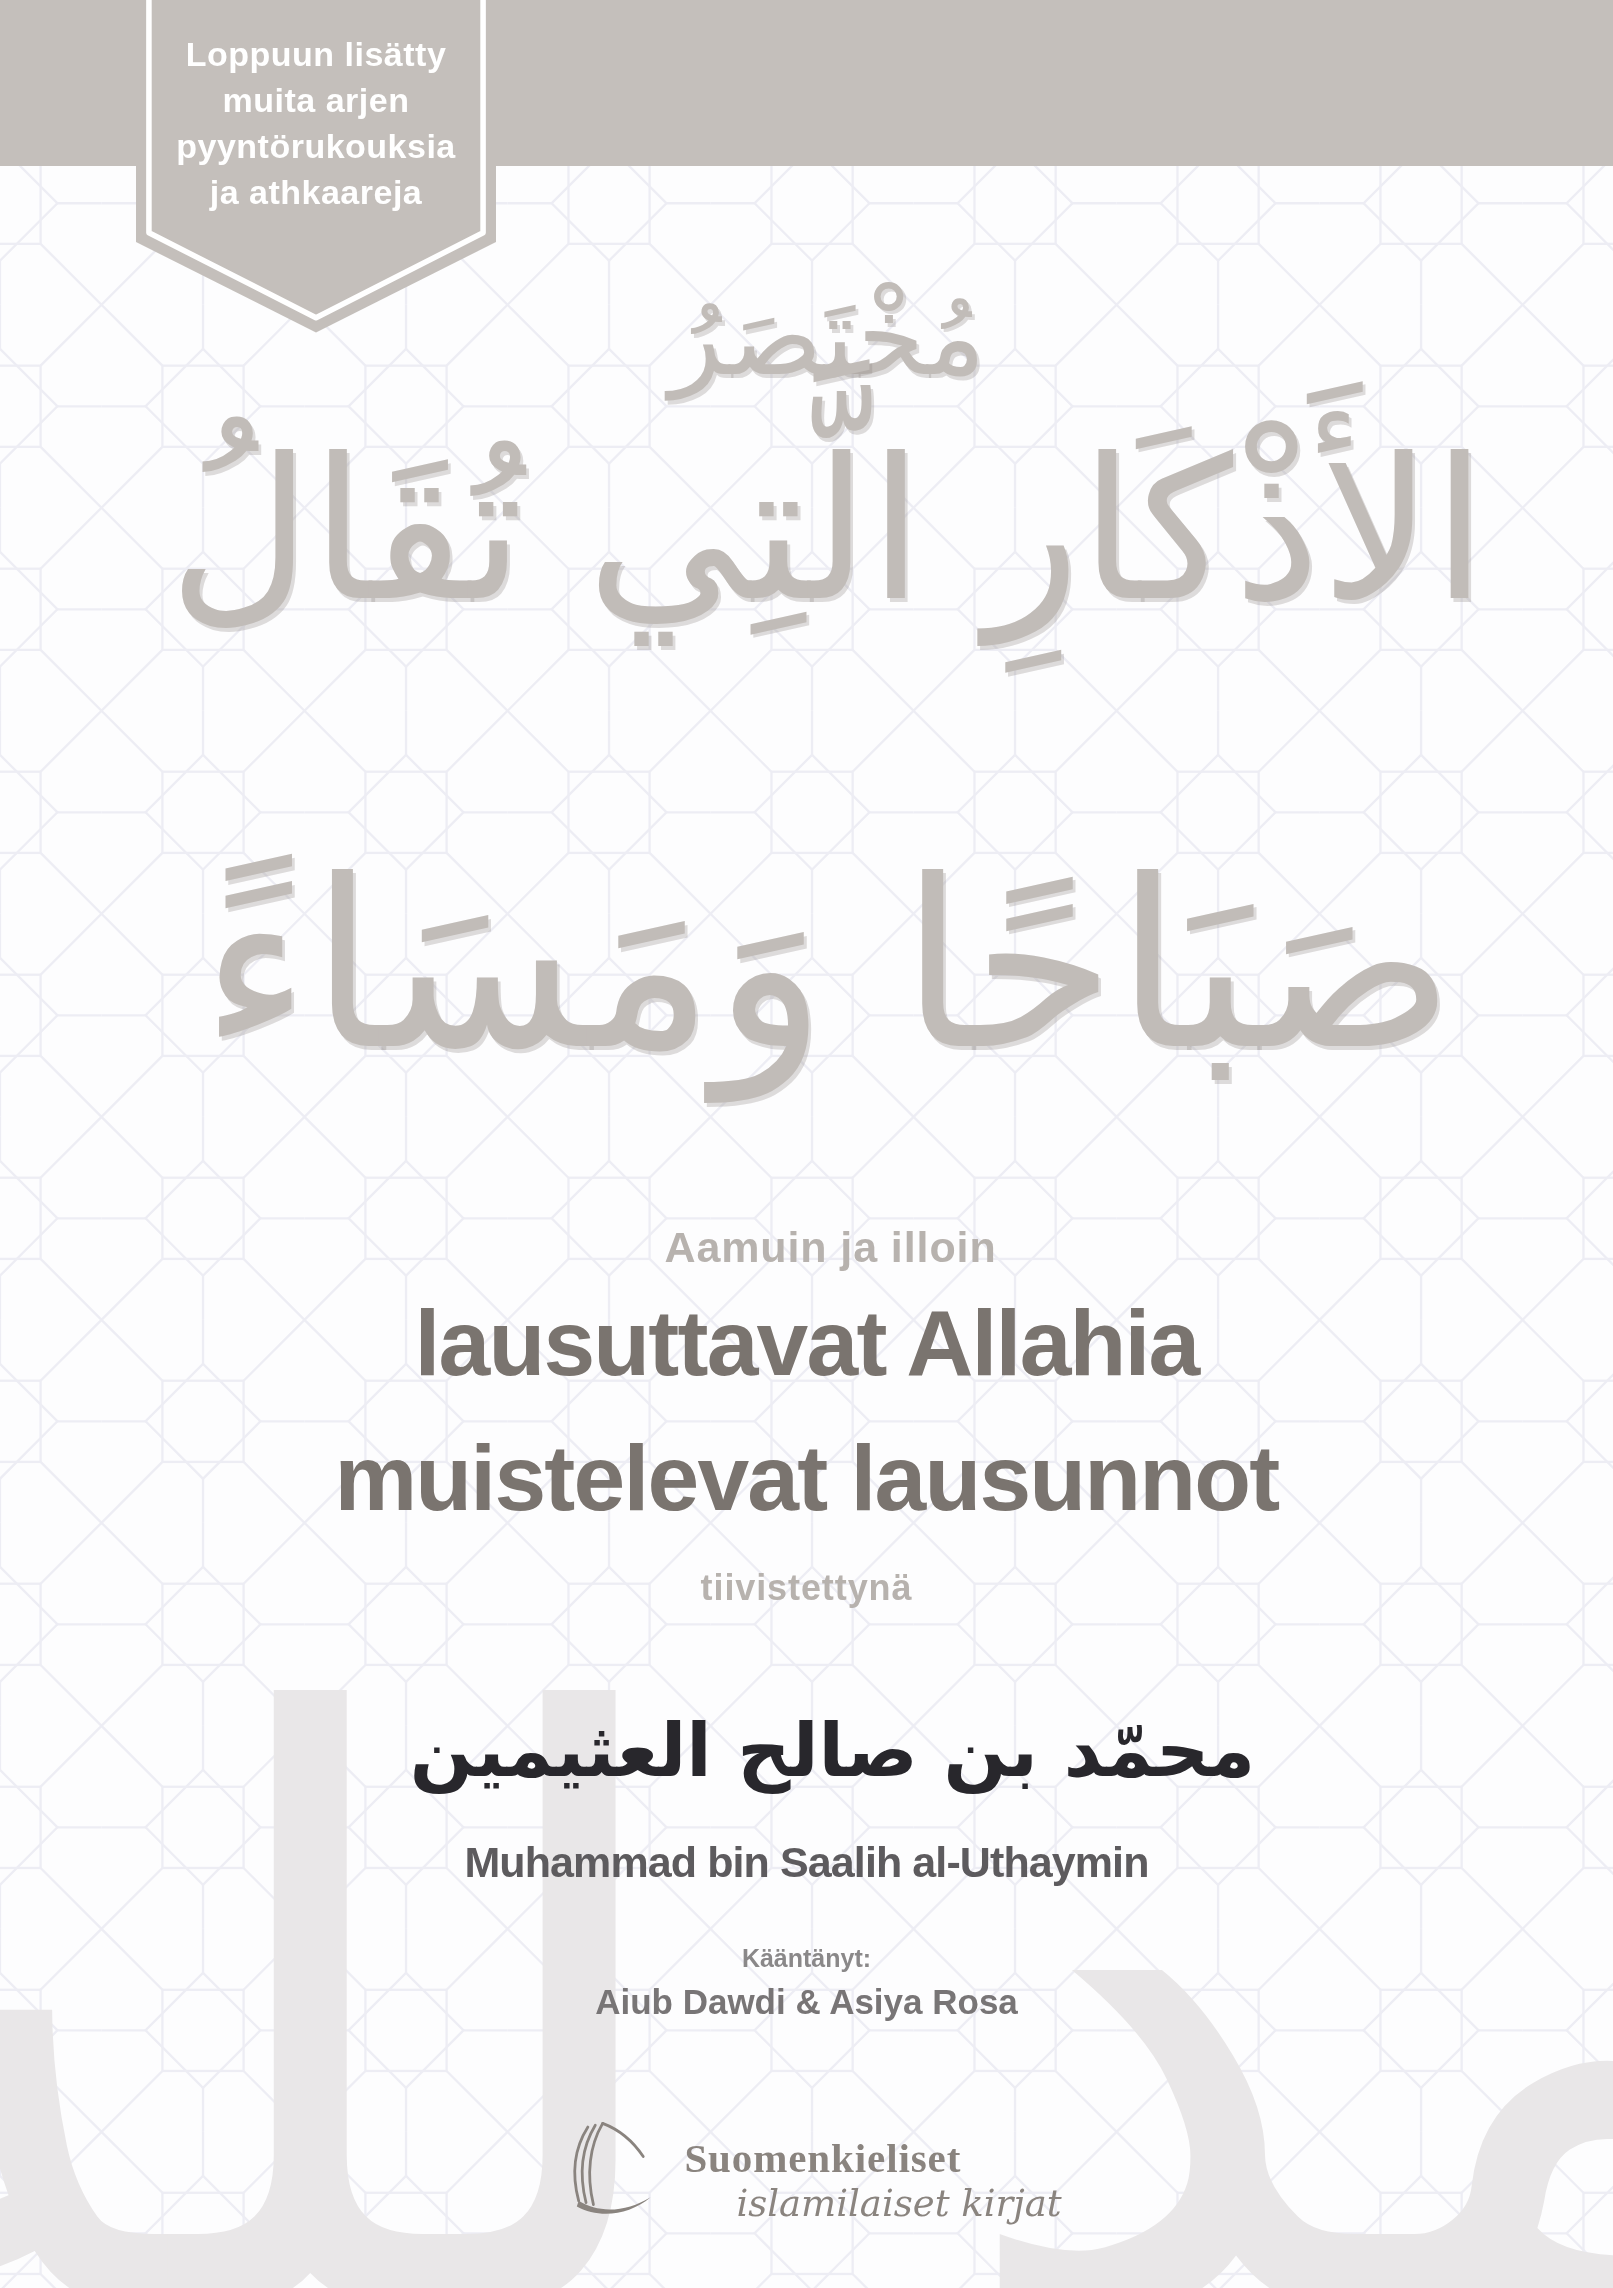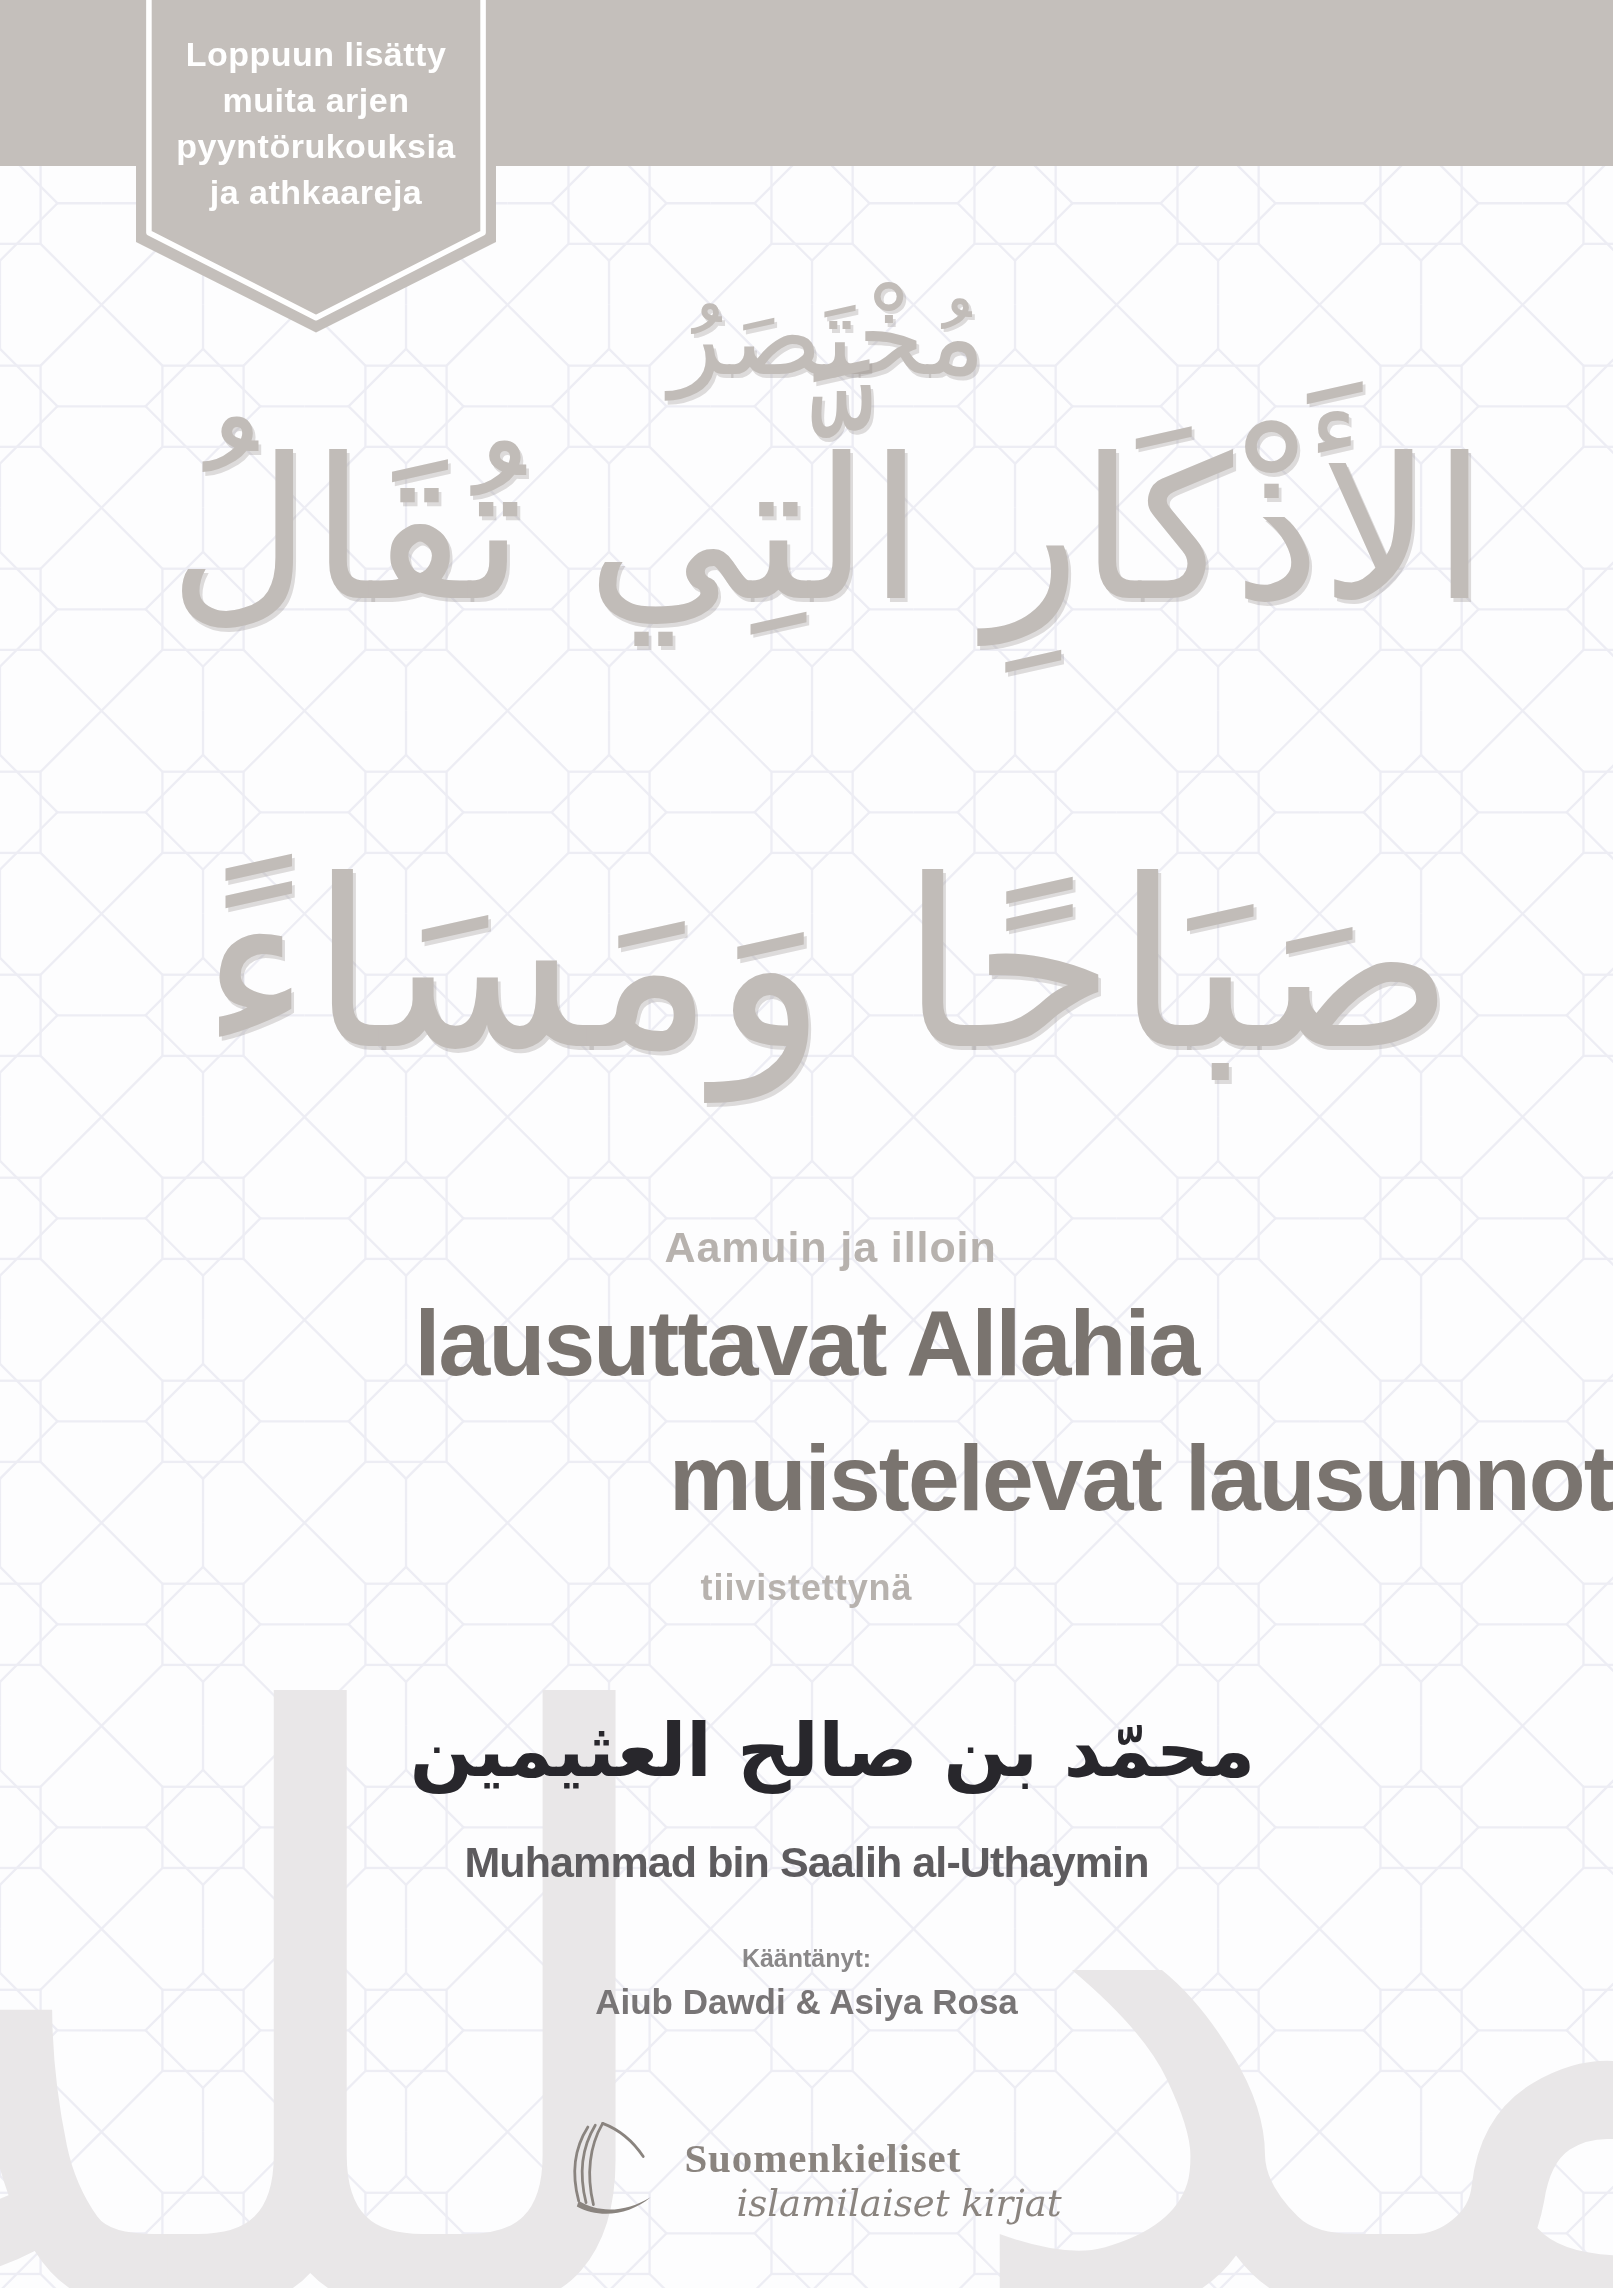--- a/index.html
+++ b/index.html
@@ -45,21 +45,21 @@
     text-shadow:2.8px 3.7px 0 rgba(139,132,128,0.28);
     padding-left:21px;
   }
   .ar1{top:269px;font-size:109px;}
   .ar2{top:408px;font-size:196px;}
   .ar3{top:820px;font-size:233px;}
   
   .fi{position:absolute;z-index:2;left:0;width:100%;text-align:center;font-weight:bold;}
   .fi-pre {top:1223px;font-size:43px;color:var(--subtitle_light);letter-spacing:0.9px;padding-left:24px;}
   .fi-big1{top:1290px;font-size:93px;color:var(--title_dark);letter-spacing:-1.8px;}
-  .fi-big2{top:1425px;font-size:93px;color:var(--title_dark);letter-spacing:-1.8px;text-align:right;}
+  .fi-big2{top:1425px;font-size:93px;color:var(--title_dark);letter-spacing:-1.8px;}
   .fi-post{top:1567px;font-size:36px;color:var(--subtitle_light);letter-spacing:0.9px;}
   
   .sig{
     position:absolute;z-index:2;left:0;top:1702px;width:100%;
     text-align:center;direction:rtl;
     font-family:"DejaVu Sans",sans-serif;font-weight:bold;
     font-size:74px;line-height:1.3;
     color:var(--signature);
     transform:translateX(26px);
   }

